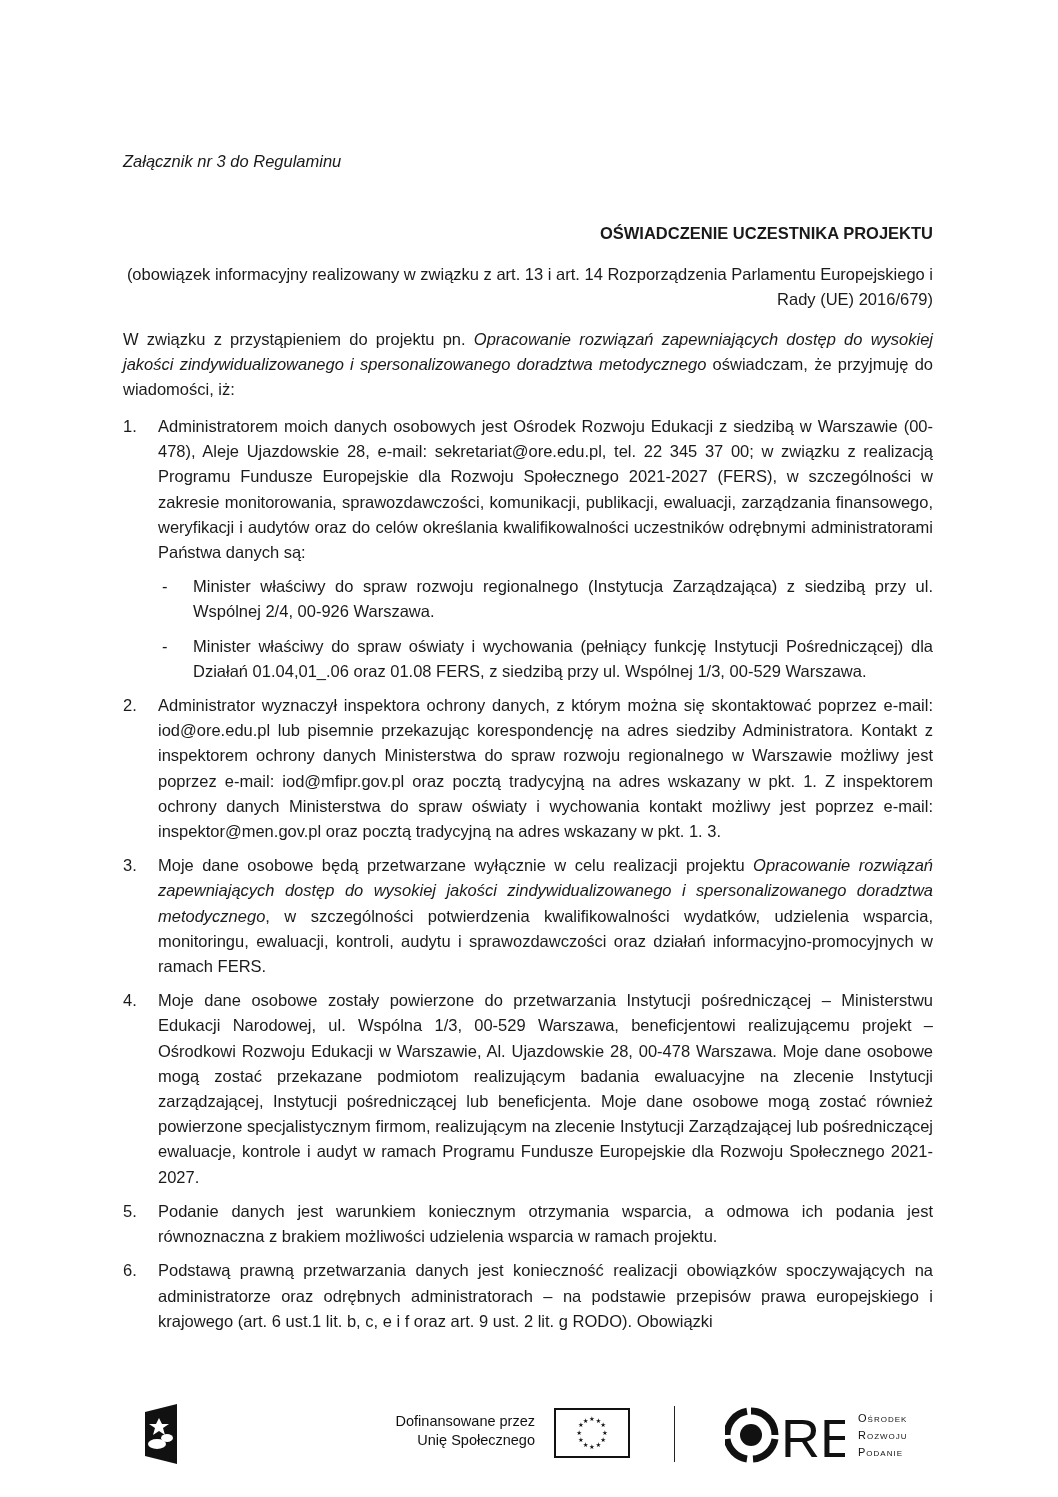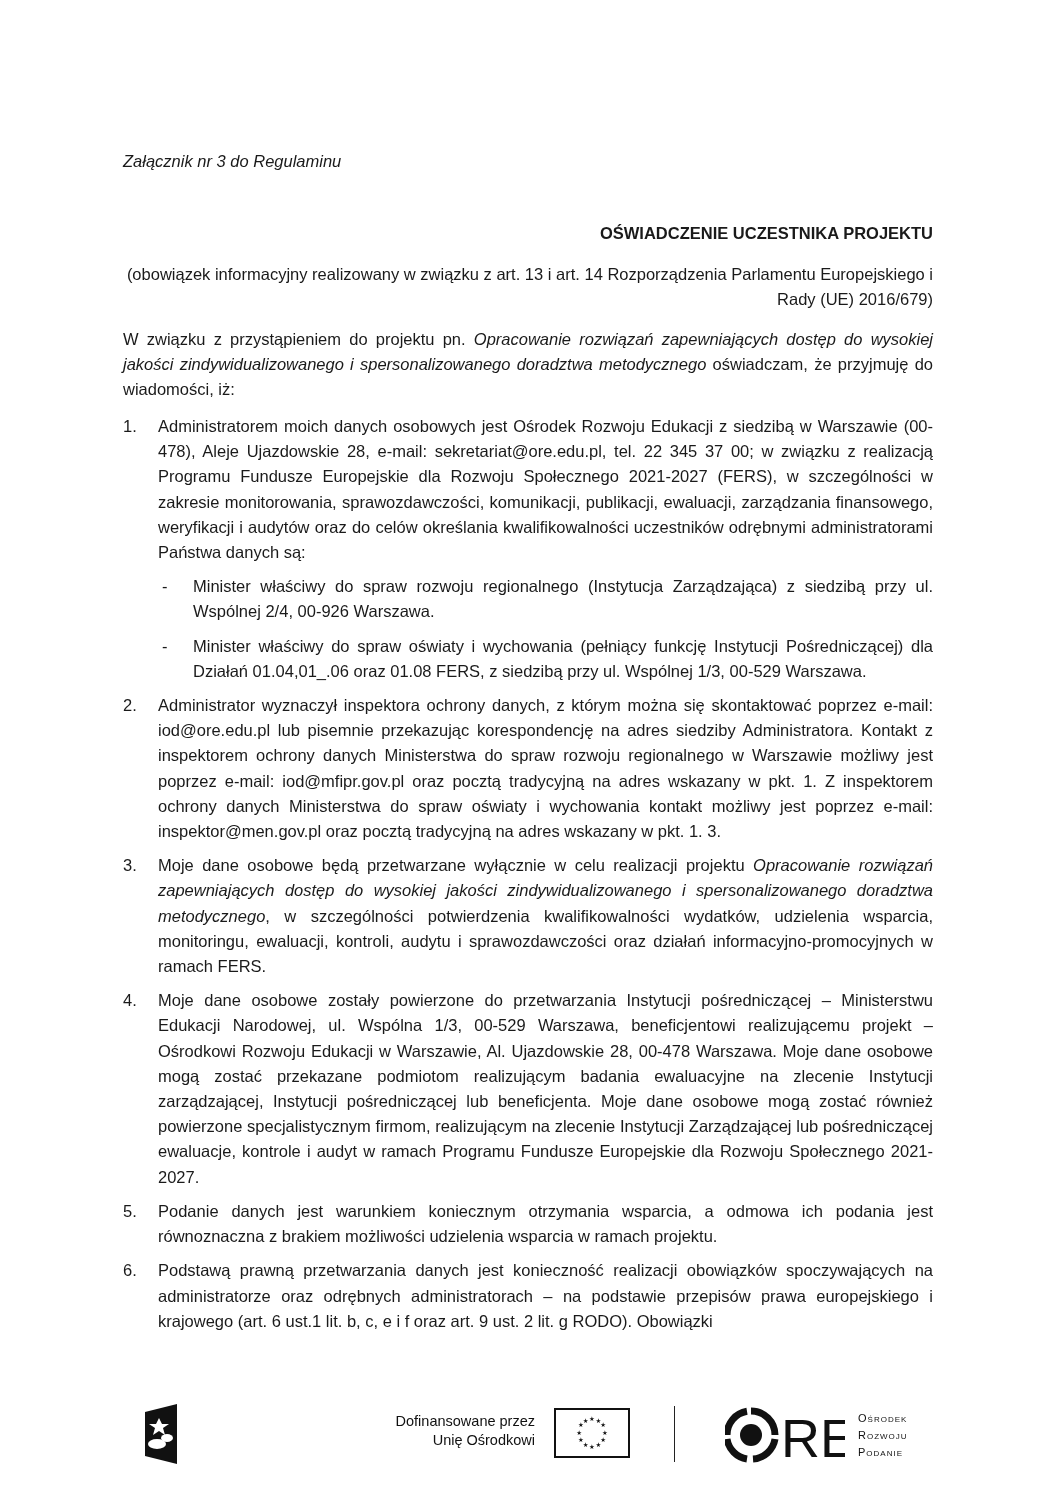--- a/index.html
+++ b/index.html
@@ -79,21 +79,21 @@
 
   <div class="footer">
     <svg class="fe-logo" viewBox="0 0 32 60">
       <polygon points="0,8 32,0 32,60 0,52" fill="#111"></polygon>
       <polygon points="14,14 17,20 24,20 18,24 20,31 14,27 8,31 10,24 4,20 11,20" fill="#fff"></polygon>
       <ellipse cx="12" cy="40" rx="9" ry="5" fill="#fff"></ellipse>
       <ellipse cx="22" cy="34" rx="6" ry="4" fill="#fff"></ellipse>
     </svg>
     <div class="eu-text">
       <div>Dofinansowane przez</div>
-      <div>Unię Ośrodkowi</div>
+      <div>Unię Społecznego</div>
     </div>
     <svg class="eu-flag" viewBox="0 0 76 50">
       <g fill="#111" font-size="7" text-anchor="middle" font-family="DejaVu Sans, sans-serif">
         <text x="38" y="12">★</text>
           <text x="45" y="14">★</text>
           <text x="50" y="19">★</text>
         <text x="52" y="27">★</text>
           <text x="50" y="35">★</text>
           <text x="45" y="40">★</text>
         <text x="38" y="42">★</text>

